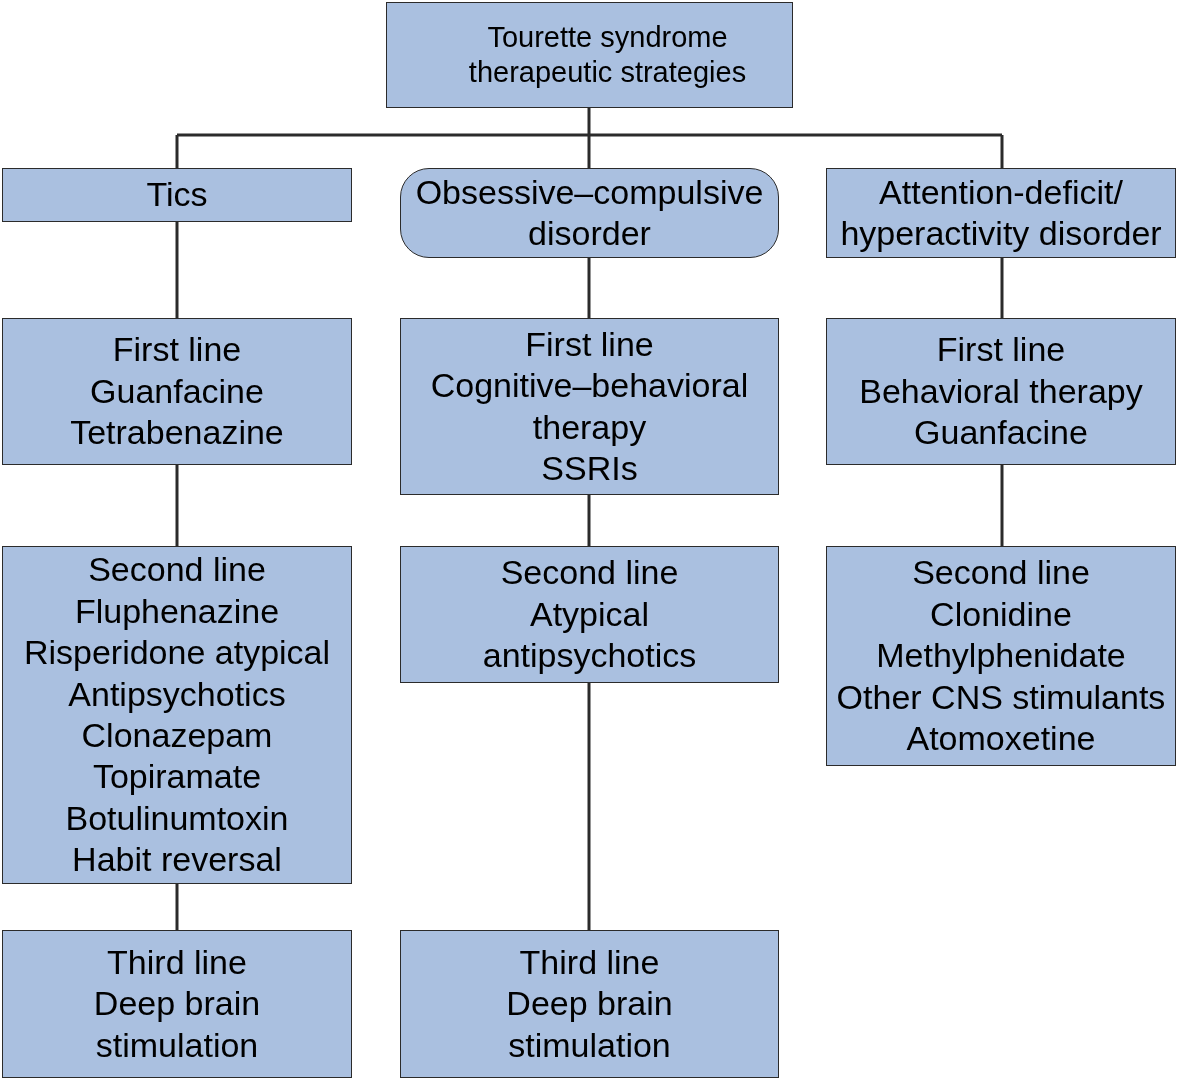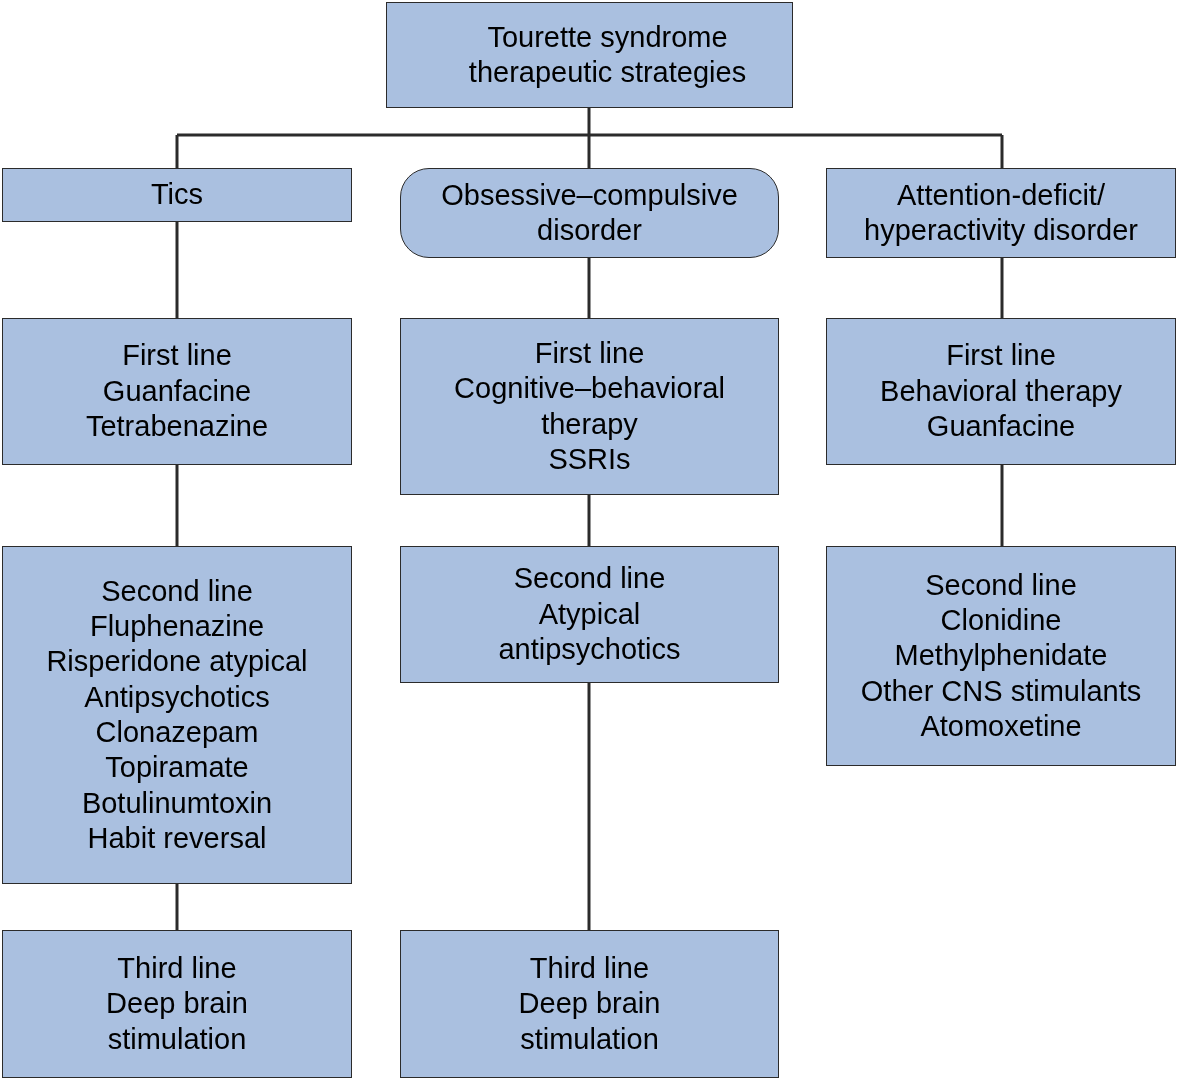--- a/index.html
+++ b/index.html
@@ -28,21 +28,21 @@
   .node {
     position: absolute;
     box-sizing: border-box;
     background: #aac0e0;
     border: 1.5px solid #2b2b2b;
     display: flex;
     align-items: center;
     justify-content: center;
     text-align: center;
     line-height: 1.22;
-    font-size: 29px;
+    font-size: 34px;
     color: #000000;
     padding: 4px 6px;
     white-space: pre-line;
   }
   .node.root { font-size: 29px; }
 </style>
 </head>
 <body>
 
 <div id="diagram">

